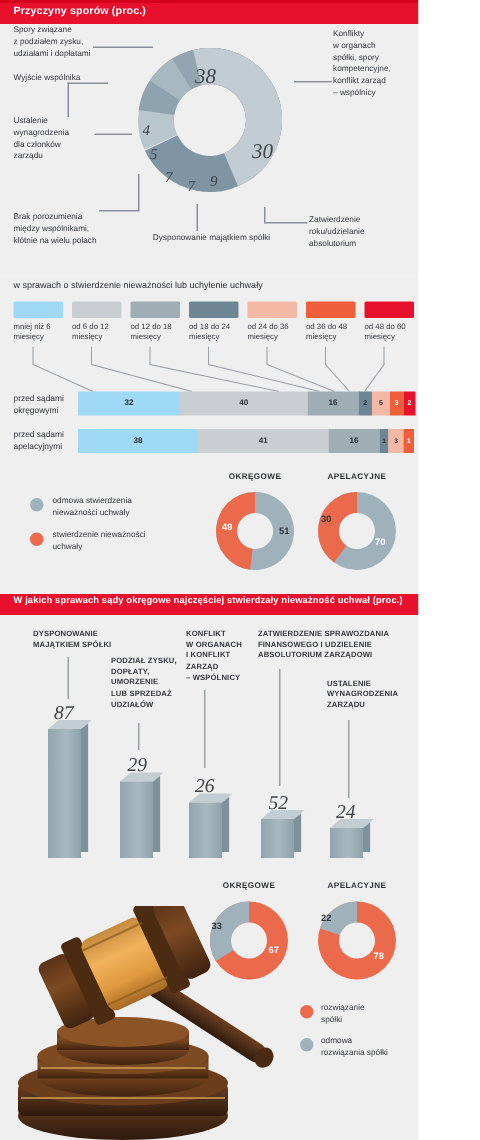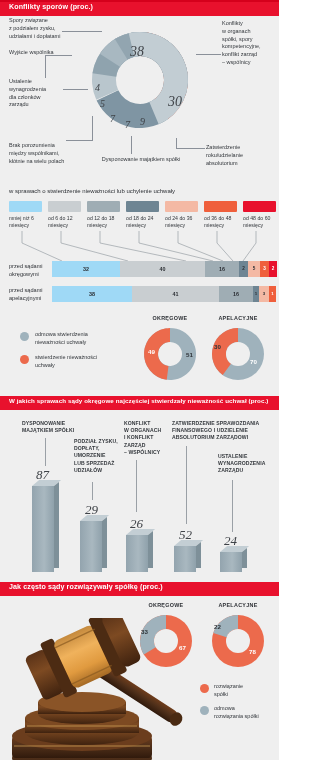--- a/index.html
+++ b/index.html
@@ -85,21 +85,21 @@
   svg{display:block;}
 </style>
 </head>
 <body>
 
 <div class="page">
 
   <div class="top-rule"></div>
 
   <div class="band">
-    <span class="btxt">Konflikty sporów (proc.)</span>
+    <span class="btxt">Przyczyny sporów (proc.)</span>
   </div>
   <div class="sect s1">
 
     <div class="donut-wrap">
       <svg width="122" height="122" viewBox="0 0 122 122">
 
         <g transform="translate(61,61)">
           <path d="M0,-48 A48,48 0 0,1 45.63,14.83 L22.82,7.41 A24,24 0 0,0 0,-24 Z" fill="#7f95a3" transform="rotate(136.8)"></path>
           <path d="M0,-48 A48,48 0 0,1 28.21,38.80 L14.11,19.40 A24,24 0 0,0 0,-24 Z" fill="#ec6a4c" transform="rotate(0)"></path>
           <path d="M0,-48 A48,48 0 0,1 17.18,44.82 L8.59,22.41 A24,24 0 0,0 0,-24 Z" fill="#b9c6cd" transform="rotate(245.6)"></path>
@@ -331,23 +331,20 @@
       <div class="bar-front" style="left:174px;top:136px;width:22px;height:26px;"></div>
       <div class="bar-side" style="left:196px;top:132px;width:5px;height:26px;clip-path:polygon(0 4px,100% 0,100% 100%,0 100%);"></div>
     </div>
     <div>
       <div class="bar-top" style="left:220px;top:136px;width:22px;height:6px;transform:skewX(-50deg);transform-origin:bottom left;"></div>
       <div class="bar-front" style="left:220px;top:142px;width:22px;height:20px;"></div>
       <div class="bar-side" style="left:242px;top:138px;width:5px;height:20px;clip-path:polygon(0 4px,100% 0,100% 100%,0 100%);"></div>
     </div>
   </div>
 
-  <div class="band">
-    <span class="btxt">Jak często sądy rozwiązywały spółkę (proc.)</span>
-  </div>
   <div class="sect s5">
     <div class="pietitle" style="left:136px;top:6px;">OKRĘGOWE</div>
     <div class="pietitle" style="left:208px;top:6px;">APELACYJNE</div>
 
     <div style="position:absolute;left:137px;top:16px;">
       <svg width="58" height="58" viewBox="0 0 58 58">
           <g transform="translate(29,29)">
         <circle r="26" fill="#ec6a4c"></circle>
         <path d="M0,-26 A26,26 0 0,0 -22.14,13.62 L-10.22,6.29 A12,12 0 0,1 0,-12 Z" fill="#9fb2bc"></path>
         <circle r="12" fill="#efefef"></circle>

